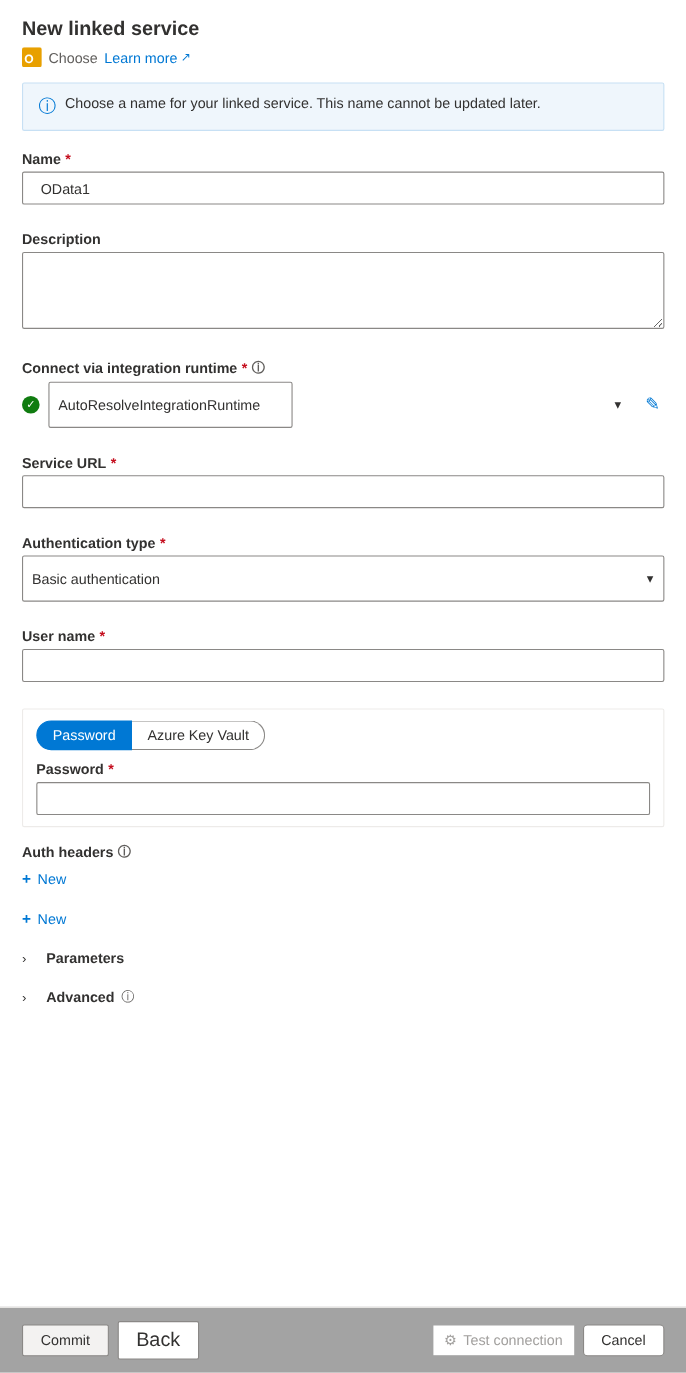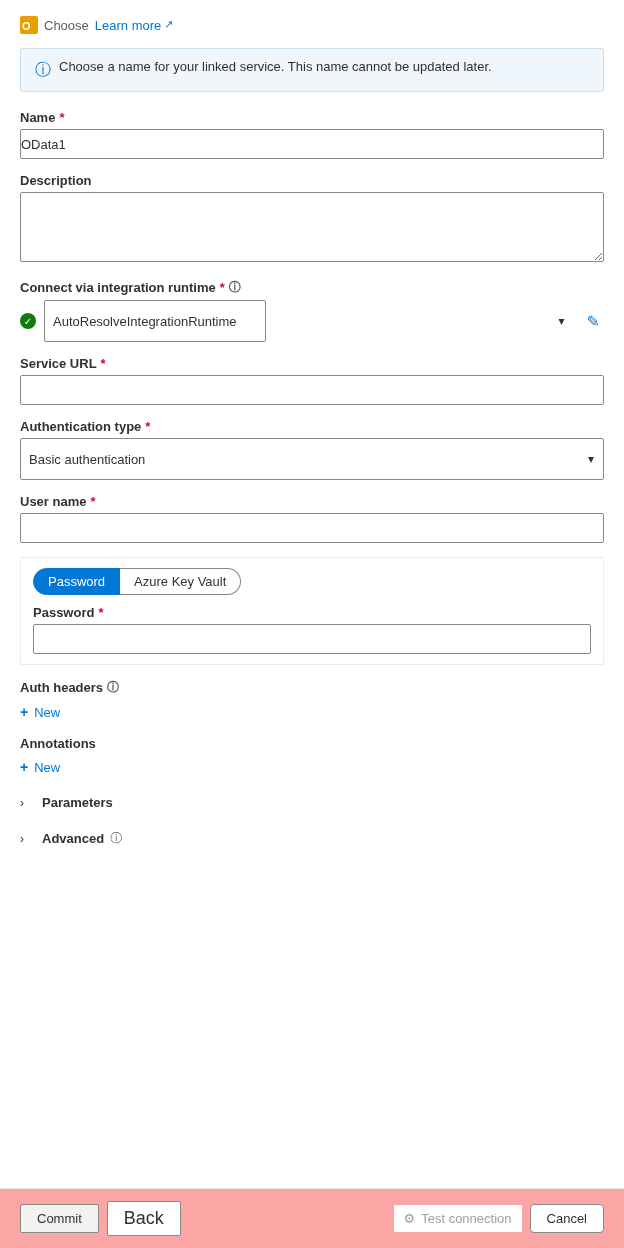--- a/index.html
+++ b/index.html
@@ -67,21 +67,21 @@
       color: #0078d4;
       font-size: 16px;
       margin-top: 1px;
       flex-shrink: 0;
     }
     .info-text {
       color: #323130;
       font-size: 13px;
     }
     .field-group {
-      margin-bottom: 14px;
+      margin-bottom: 24px;
     }
     .field-label {
       font-size: 13px;
       font-weight: 600;
       color: #323130;
       margin-bottom: 4px;
       display: flex;
       align-items: center;
       gap: 4px;
     }
@@ -91,21 +91,21 @@
     .info-circle {
       color: #605e5c;
       font-size: 12px;
       cursor: pointer;
     }
     .text-input {
       width: 100%;
       height: 30px;
       border: 1px solid #8a8886;
       border-radius: 2px;
-      padding: 4px 0;
+      padding: 4px 16px;
       font-size: 13px;
       color: #323130;
       outline: none;
     }
     textarea.text-input {
       height: 70px;
       resize: vertical;
     }
     .dropdown-wrapper {
       position: relative;
@@ -212,21 +212,21 @@
       font-size: 13px;
       font-weight: 600;
       margin-left: 12px;
     }
     .bottom-bar {
       border-top: 1px solid #edebe9;
       padding: 12px 20px;
       display: flex;
       align-items: center;
       gap: 8px;
-      background: #fca5a5;
+      background: #a3a3a3;
     }
     .btn-commit {
       background: #f3f2f1;
       border: 1px solid #8a8886;
       border-radius: 2px;
       padding: 6px 16px;
       font-size: 13px;
       color: #323130;
       cursor: pointer;
     }
@@ -288,20 +288,21 @@
       pointer-events: none;
       color: #323130;
       font-size: 12px;
     }
   </style>
 </head>
 <body>
 
 <div class="main-content">
 
+  <div class="page-title">New linked service</div>
 
   <div class="subtitle-row">
 
     <span class="odata-icon">
       <svg viewBox="0 0 18 18" fill="none" xmlns="http://www.w3.org/2000/svg">
         <rect width="18" height="18" rx="2" fill="#E8A000"></rect>
         <text x="2" y="14" font-size="11" font-weight="bold" fill="white">O</text>
       </svg>
     </span>
     <span class="subtitle-text">Choose</span>
@@ -398,23 +399,20 @@
       <span>Auth headers</span>
       <span class="info-circle">ⓘ</span>
     </div>
     <div class="add-new-row">
       <span class="add-new-icon">+</span>
       <span class="add-new-label">New</span>
     </div>
   </div>
 
   <div class="section-group">
-    <div class="field-label">
-      <span>Annotations</span>
-    </div>
     <div class="add-new-row">
       <span class="add-new-icon">+</span>
       <span class="add-new-label">New</span>
     </div>
   </div>
 
   <div class="section-group">
     <div class="expandable-row">
       <span class="chevron-icon">›</span>
       <span class="expandable-label">Parameters</span>

